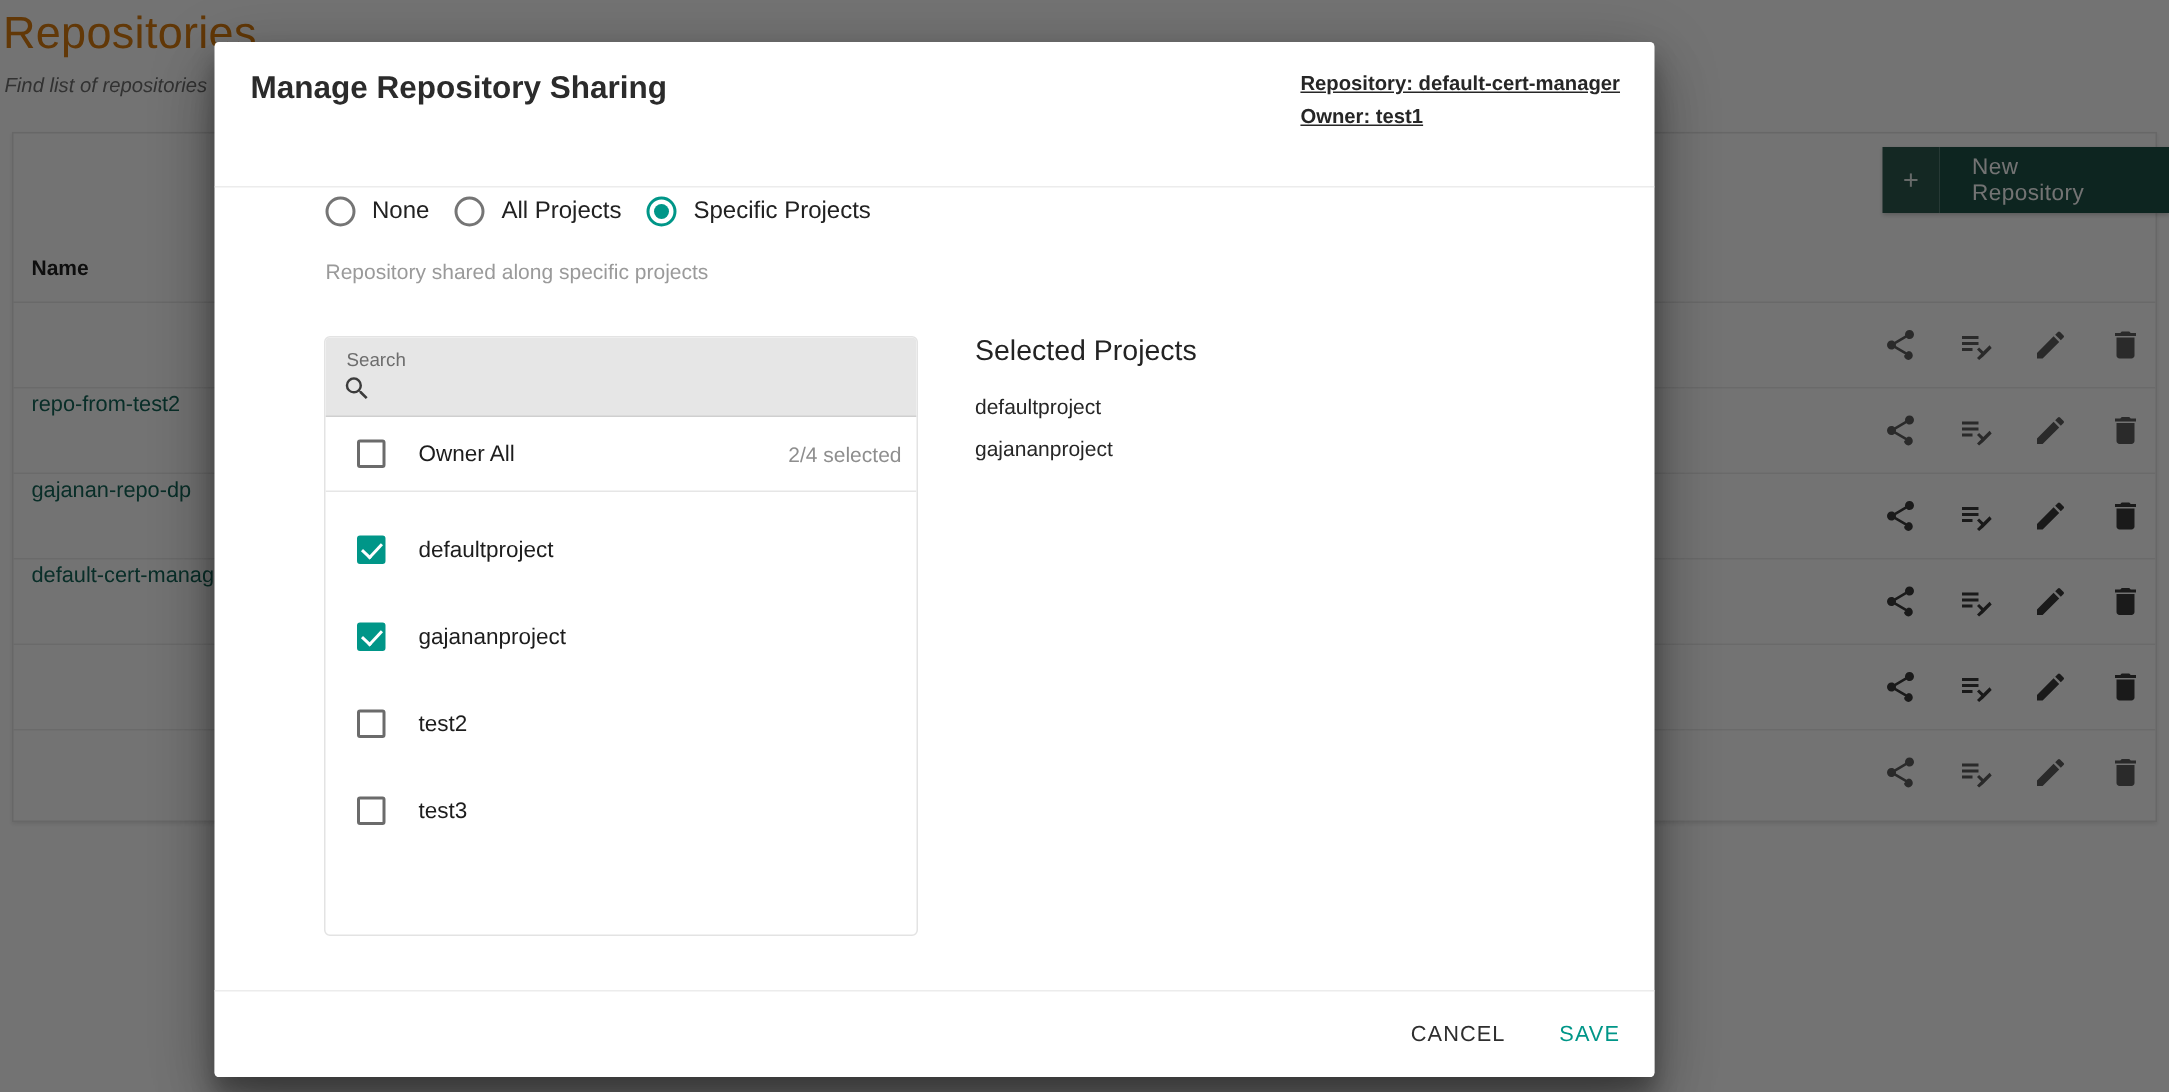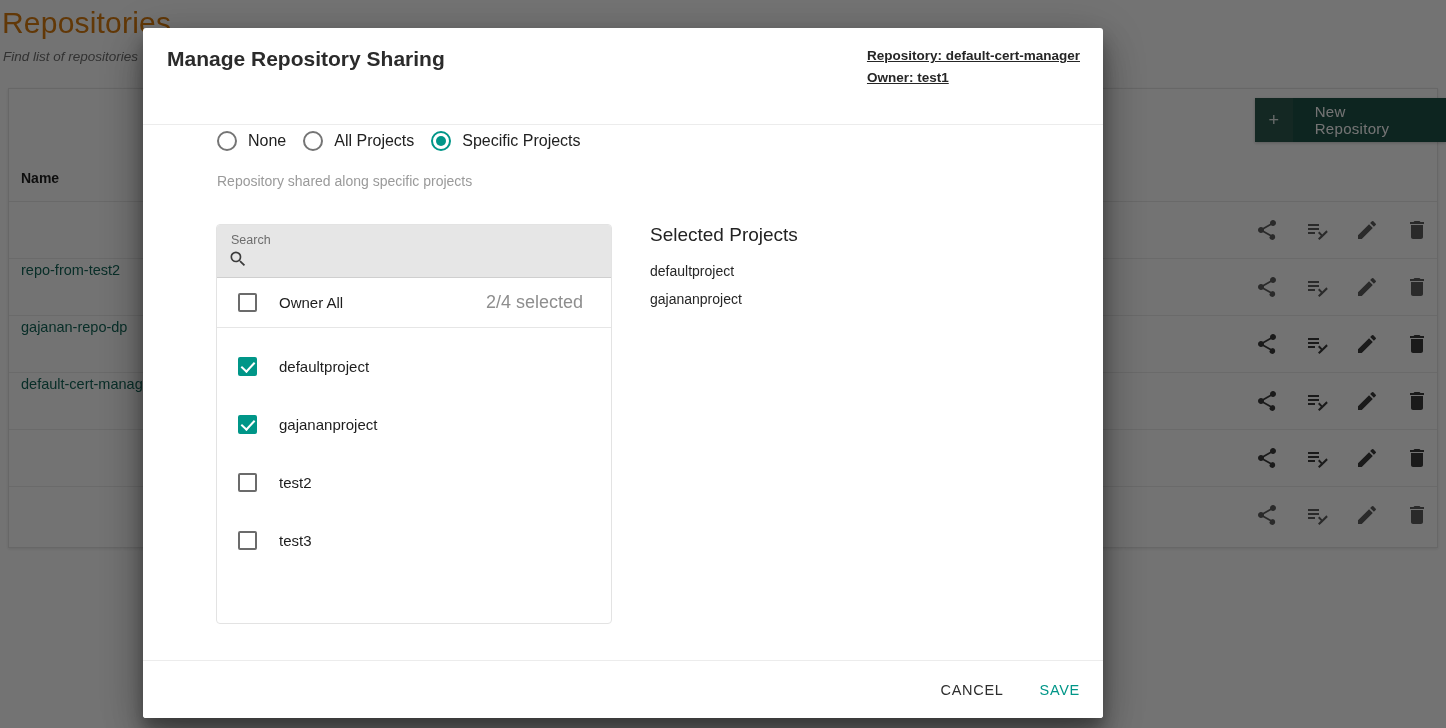--- a/index.html
+++ b/index.html
@@ -156,21 +156,21 @@
   }
   .cbx.on { background: #009688; border-color: #009688; }
   .cbx.on::after {
     content: ""; position: absolute; left: 4px; top: 0px;
     width: 6px; height: 11px; border: solid #fff;
     border-width: 0 2.2px 2.2px 0; transform: rotate(43deg);
   }
   #select-all-row .cbx { margin-left: 21px; }
   #select-all-label { margin-left: 22px; font-size: 15px; color: #1d1d1d; }
   #select-count {
-    position: absolute; right: 28px; font-size: 18px; color: #8e8e8e;
+    position: absolute; right: 10px; font-size: 14px; color: #8e8e8e;
   }
   .proj-item {
     display: flex; align-items: center; height: 58px;
   }
   .proj-item .cbx { margin-left: 21px; }
   .proj-label { margin-left: 22px; font-size: 15px; color: #1d1d1d; }
 
   
   #selected-panel { position: absolute; left: 507px; top: 196px; width: 380px; }
   #selected-title { font-size: 19px; color: #232323; }

